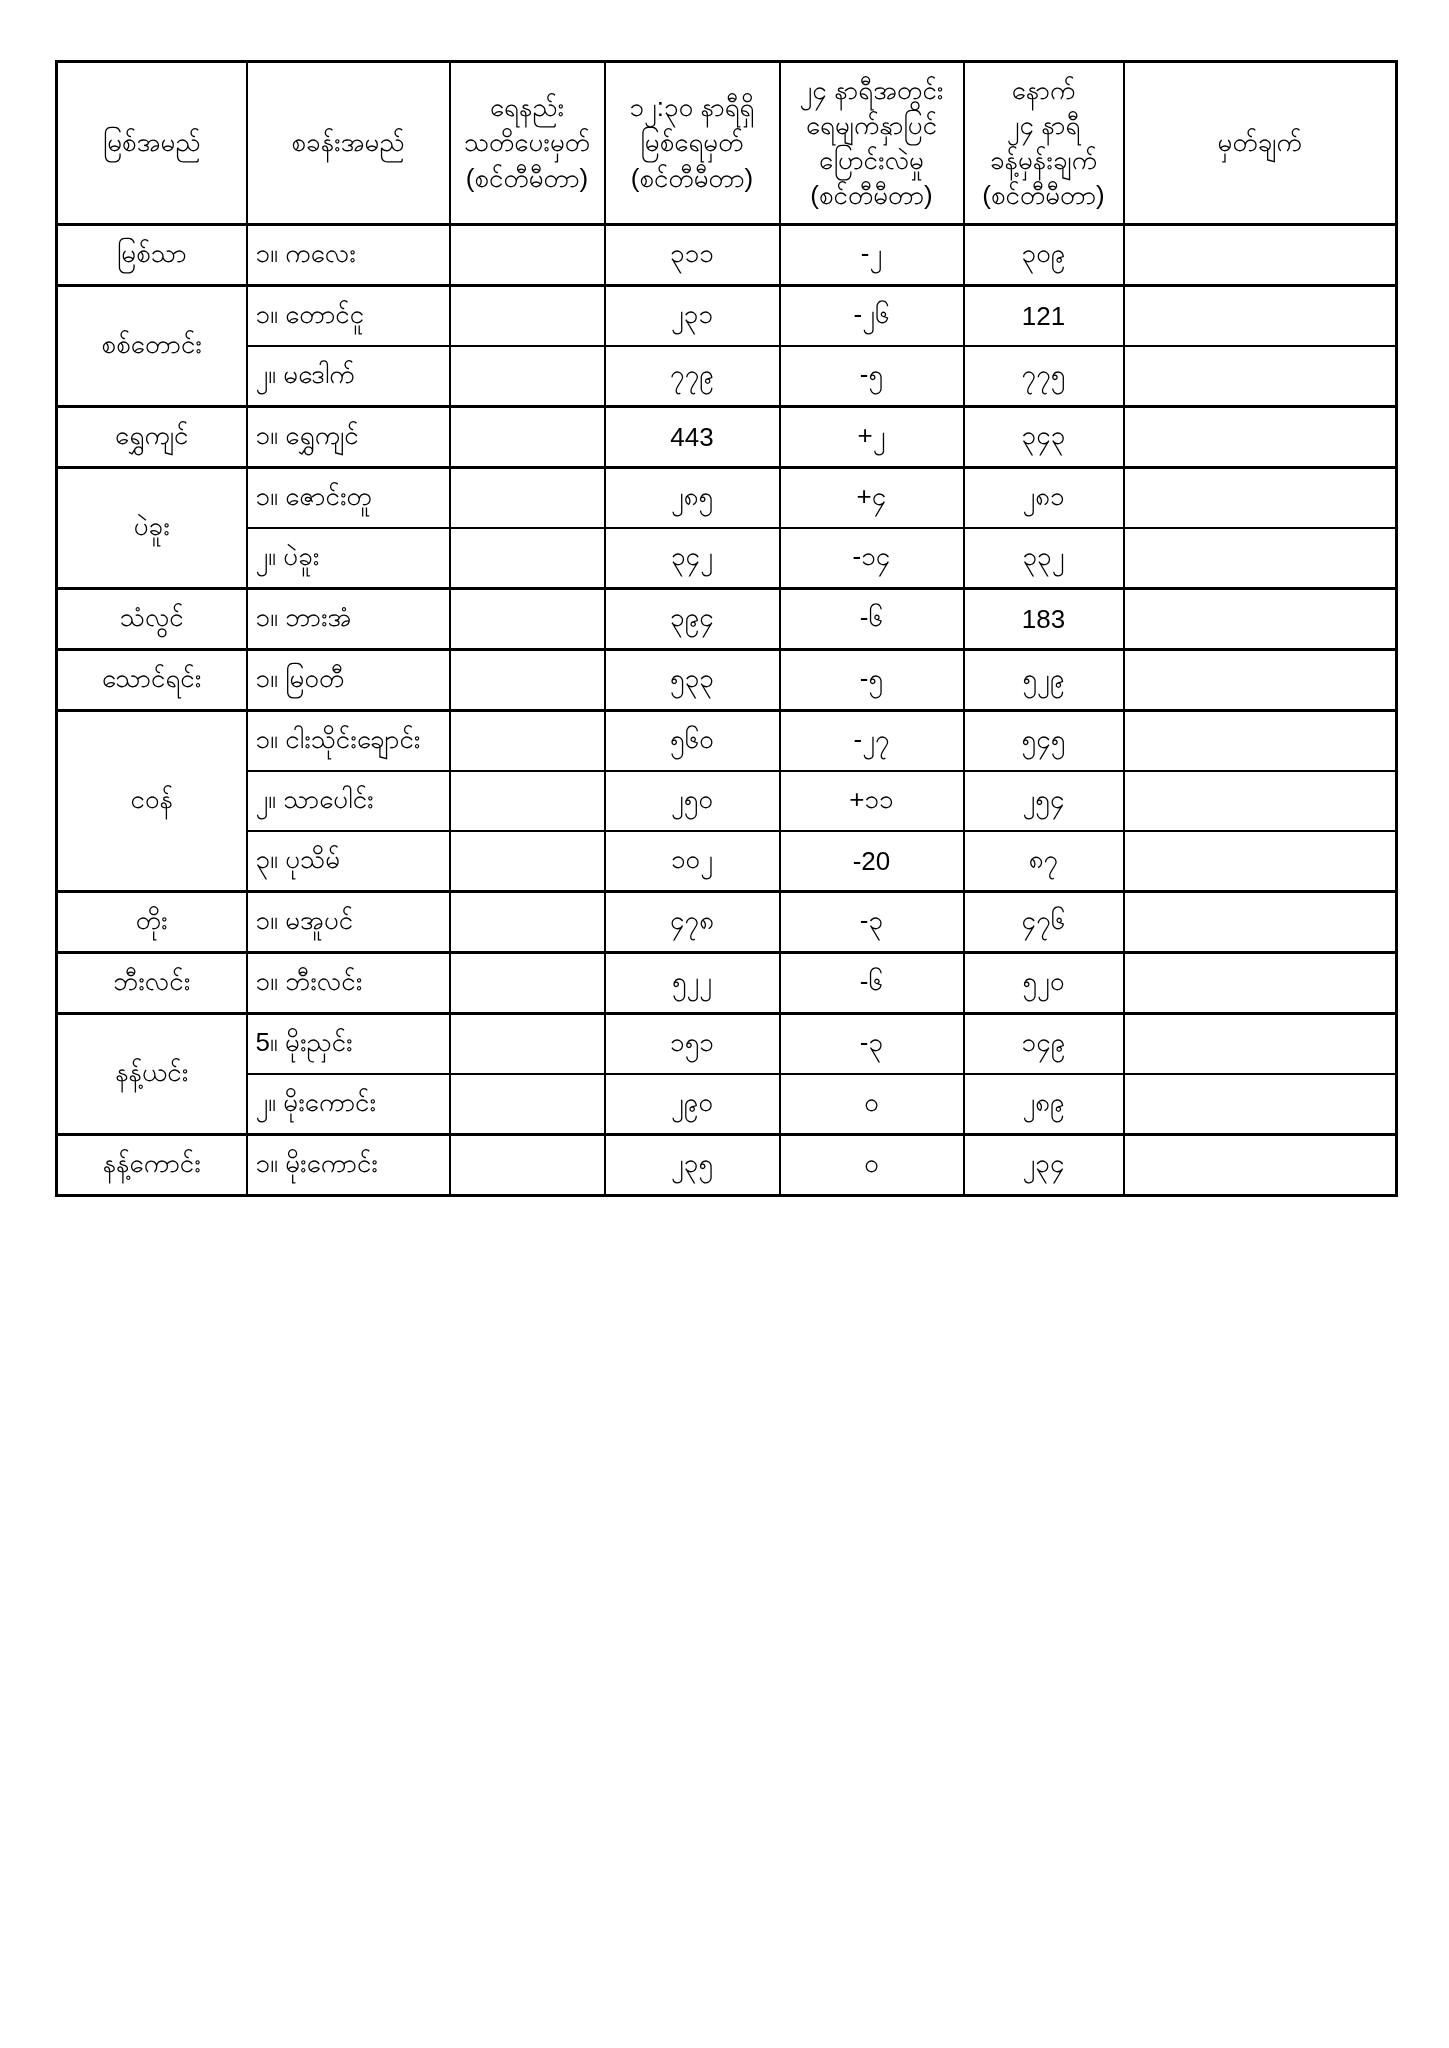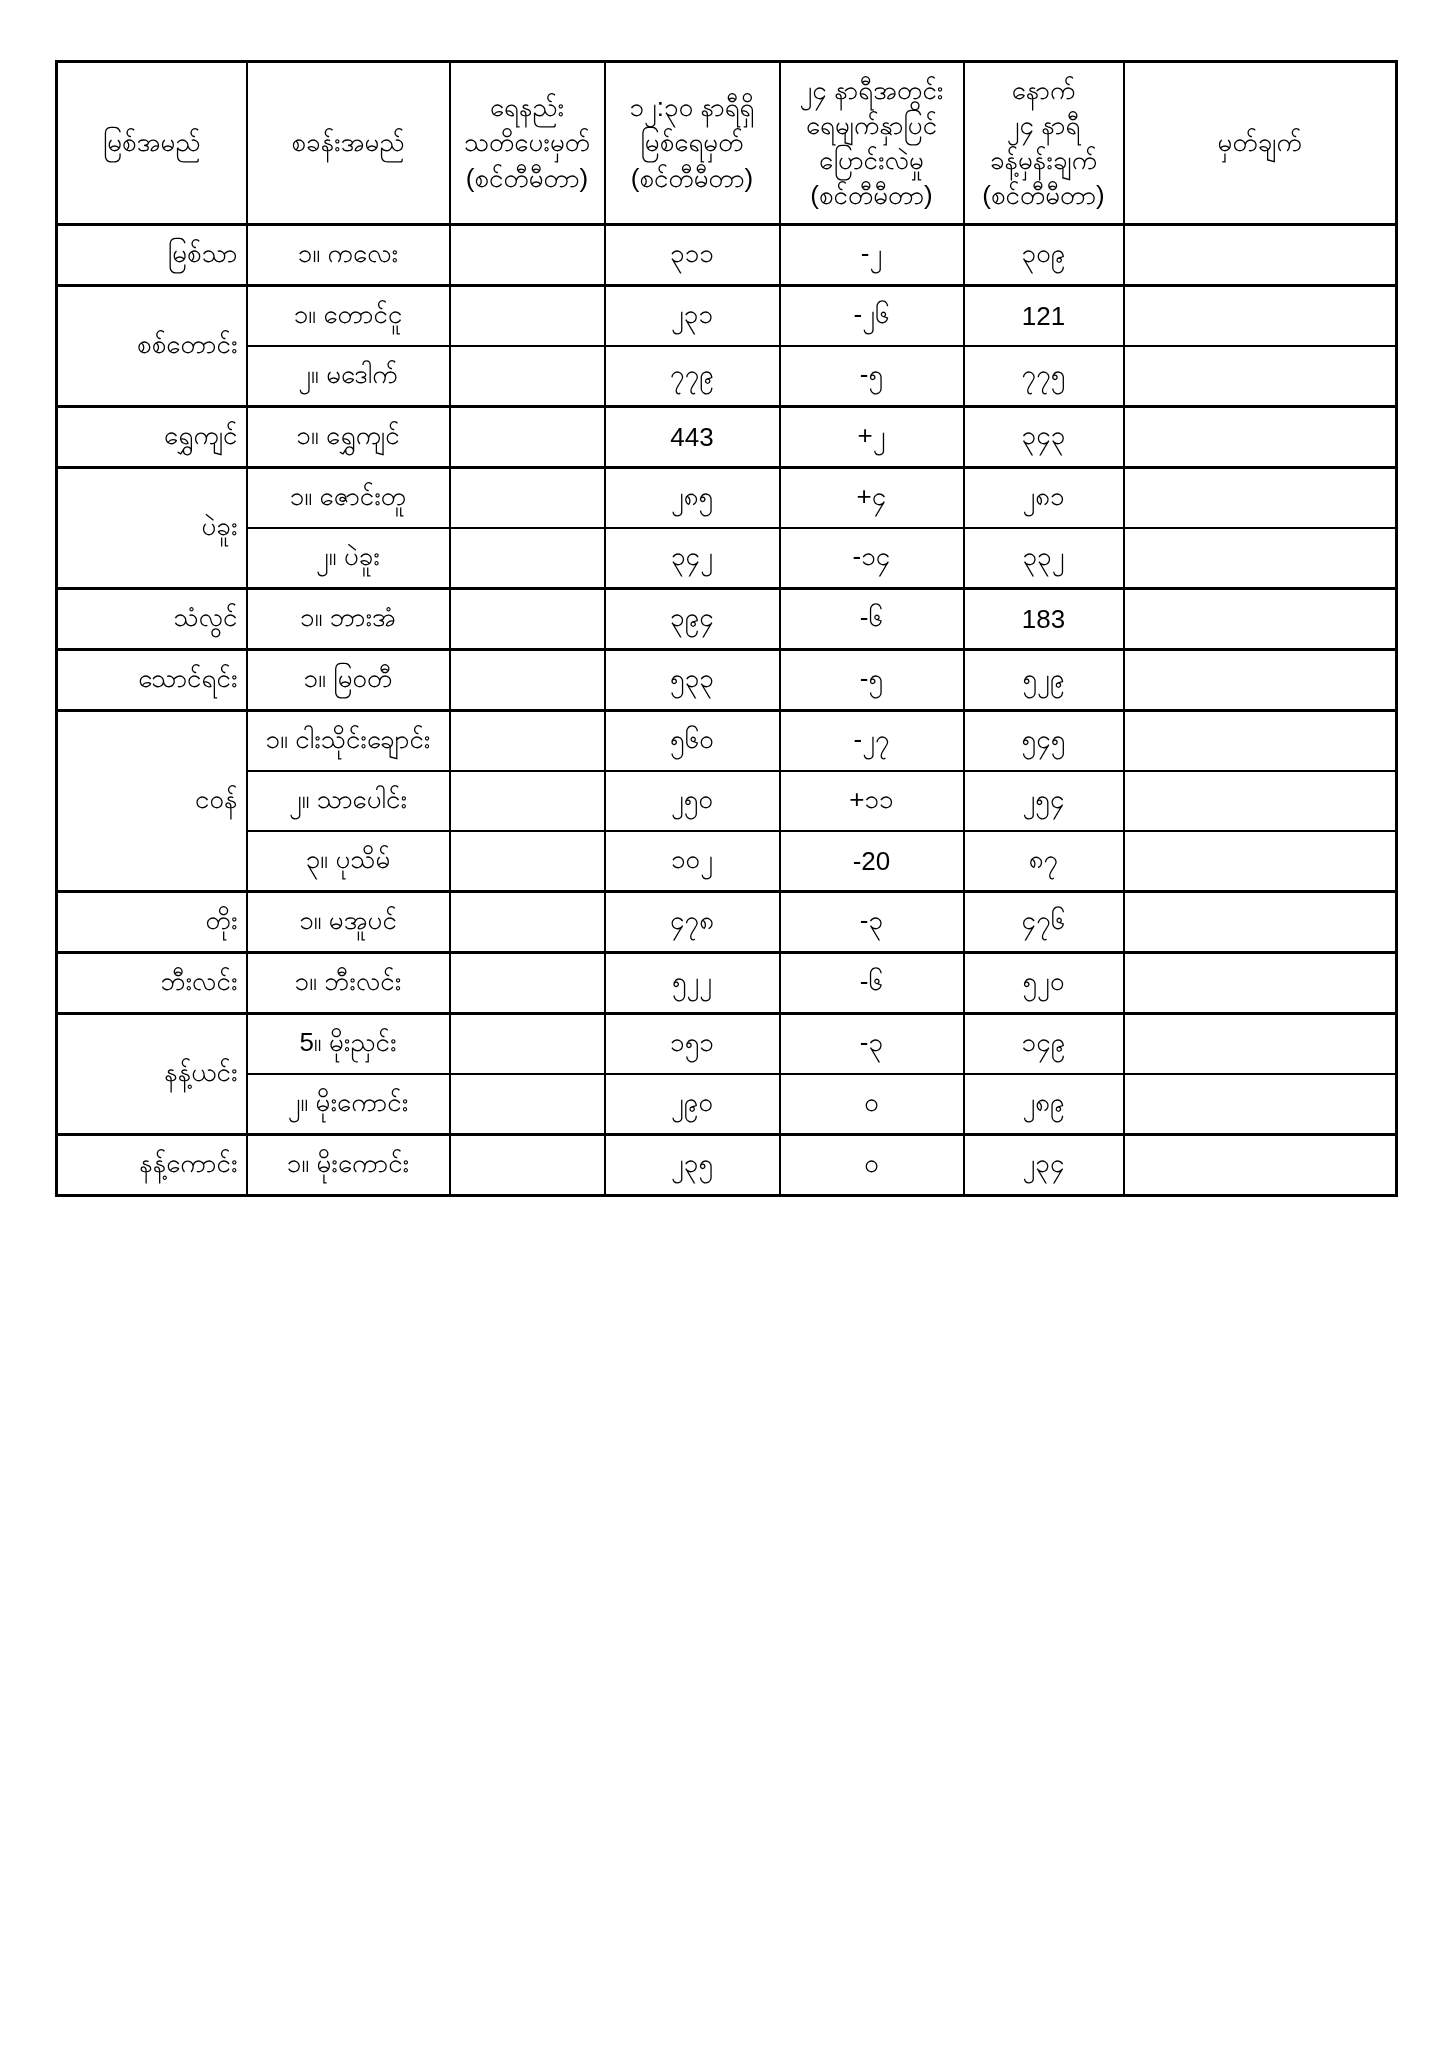--- a/index.html
+++ b/index.html
@@ -37,25 +37,25 @@
     white-space: pre-line;
     line-height: 1.35;
   }
   .doc-table tbody td {
     height: 58px;
   }
   tr.group-start > td {
     border-top: 3px solid #000000;
   }
   .river-cell {
-    text-align: right;
+    text-align: center;
     padding-left: 22px;
   }
   .station-cell {
-    text-align: center;
+    text-align: left;
     padding-left: 14px;
     white-space: nowrap;
   }
   .num-cell {
     text-align: center;
   }
   .remark-cell {
     text-align: center;
   }
   col.c-river   { width: 190px; }

